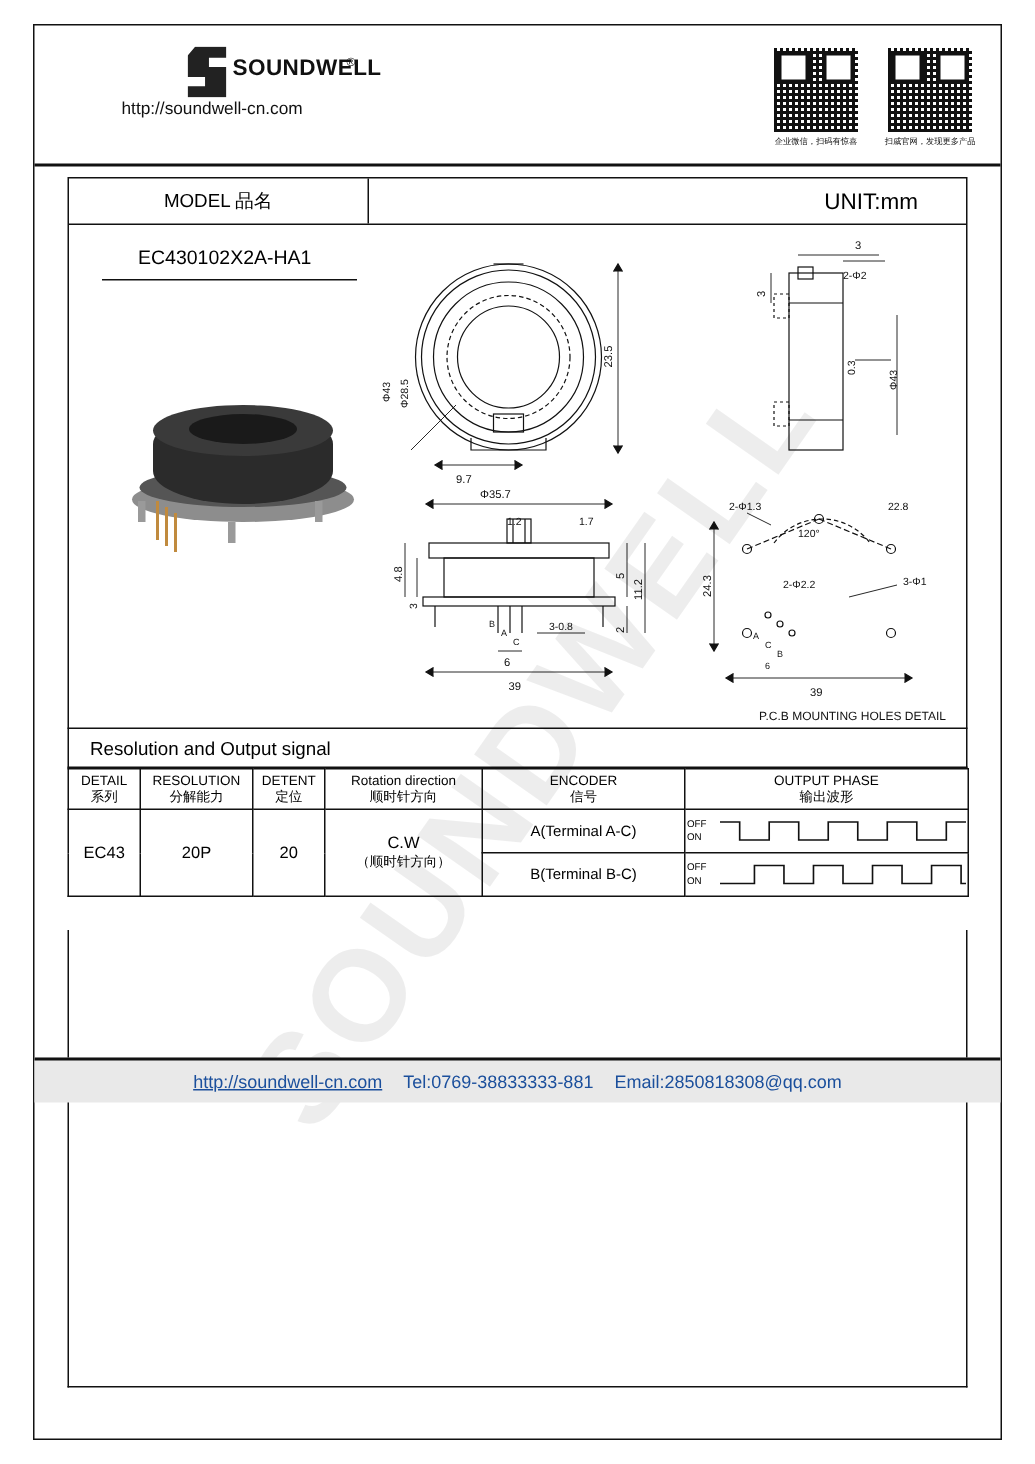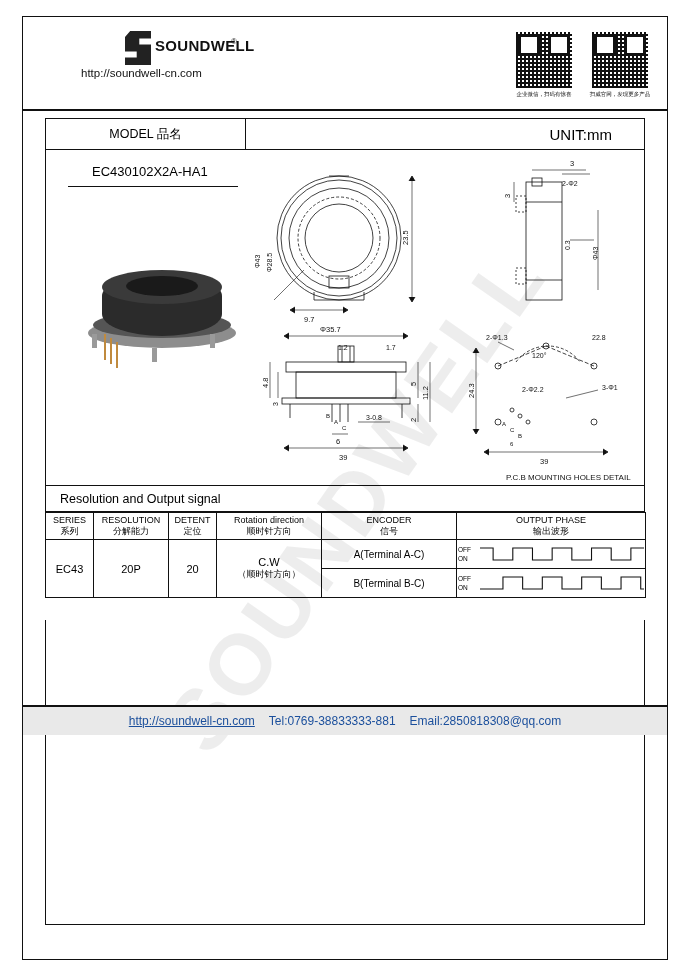--- a/index.html
+++ b/index.html
@@ -533,21 +533,21 @@
       <col style="width:48px">
         <col style="width:75px">
         <col style="width:48px">
       <col style="width:105px">
         <col style="width:135px">
         <col style="width:189px">
     </colgroup>
     <thead>
       <tr>
         <th>
-          <div>SERIES</div>
+          <div>DETAIL</div>
           <div>系列</div>
         </th>
         <th>
           <div>RESOLUTION</div>
           <div>分解能力</div>
         </th>
         <th>
           <div>DETENT</div>
           <div>定位</div>
         </th>

